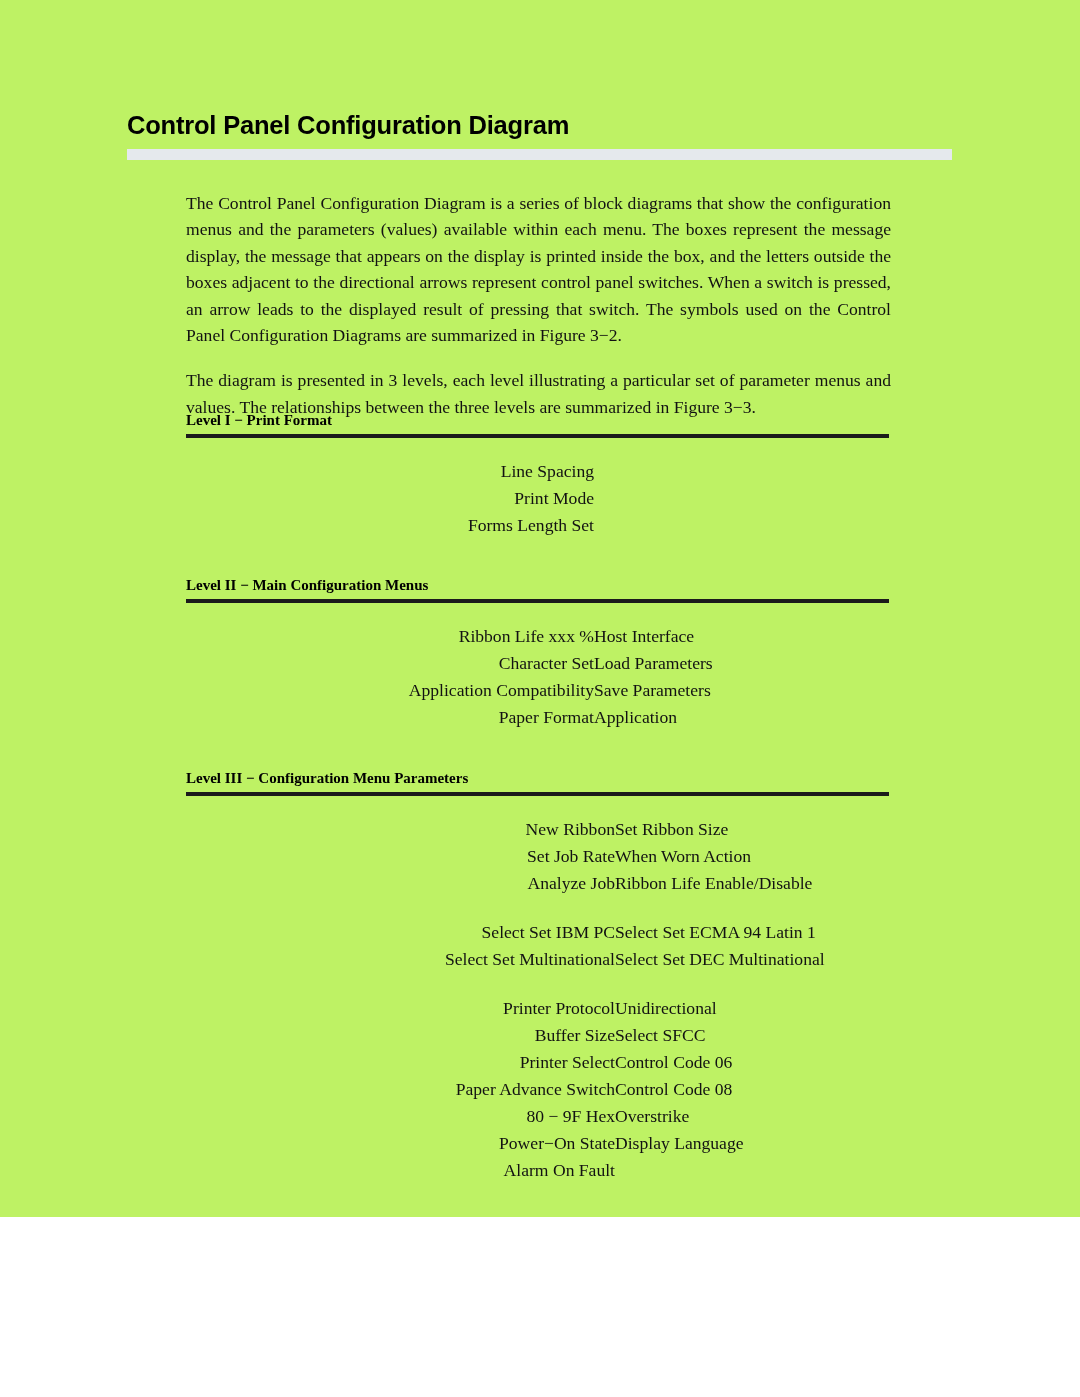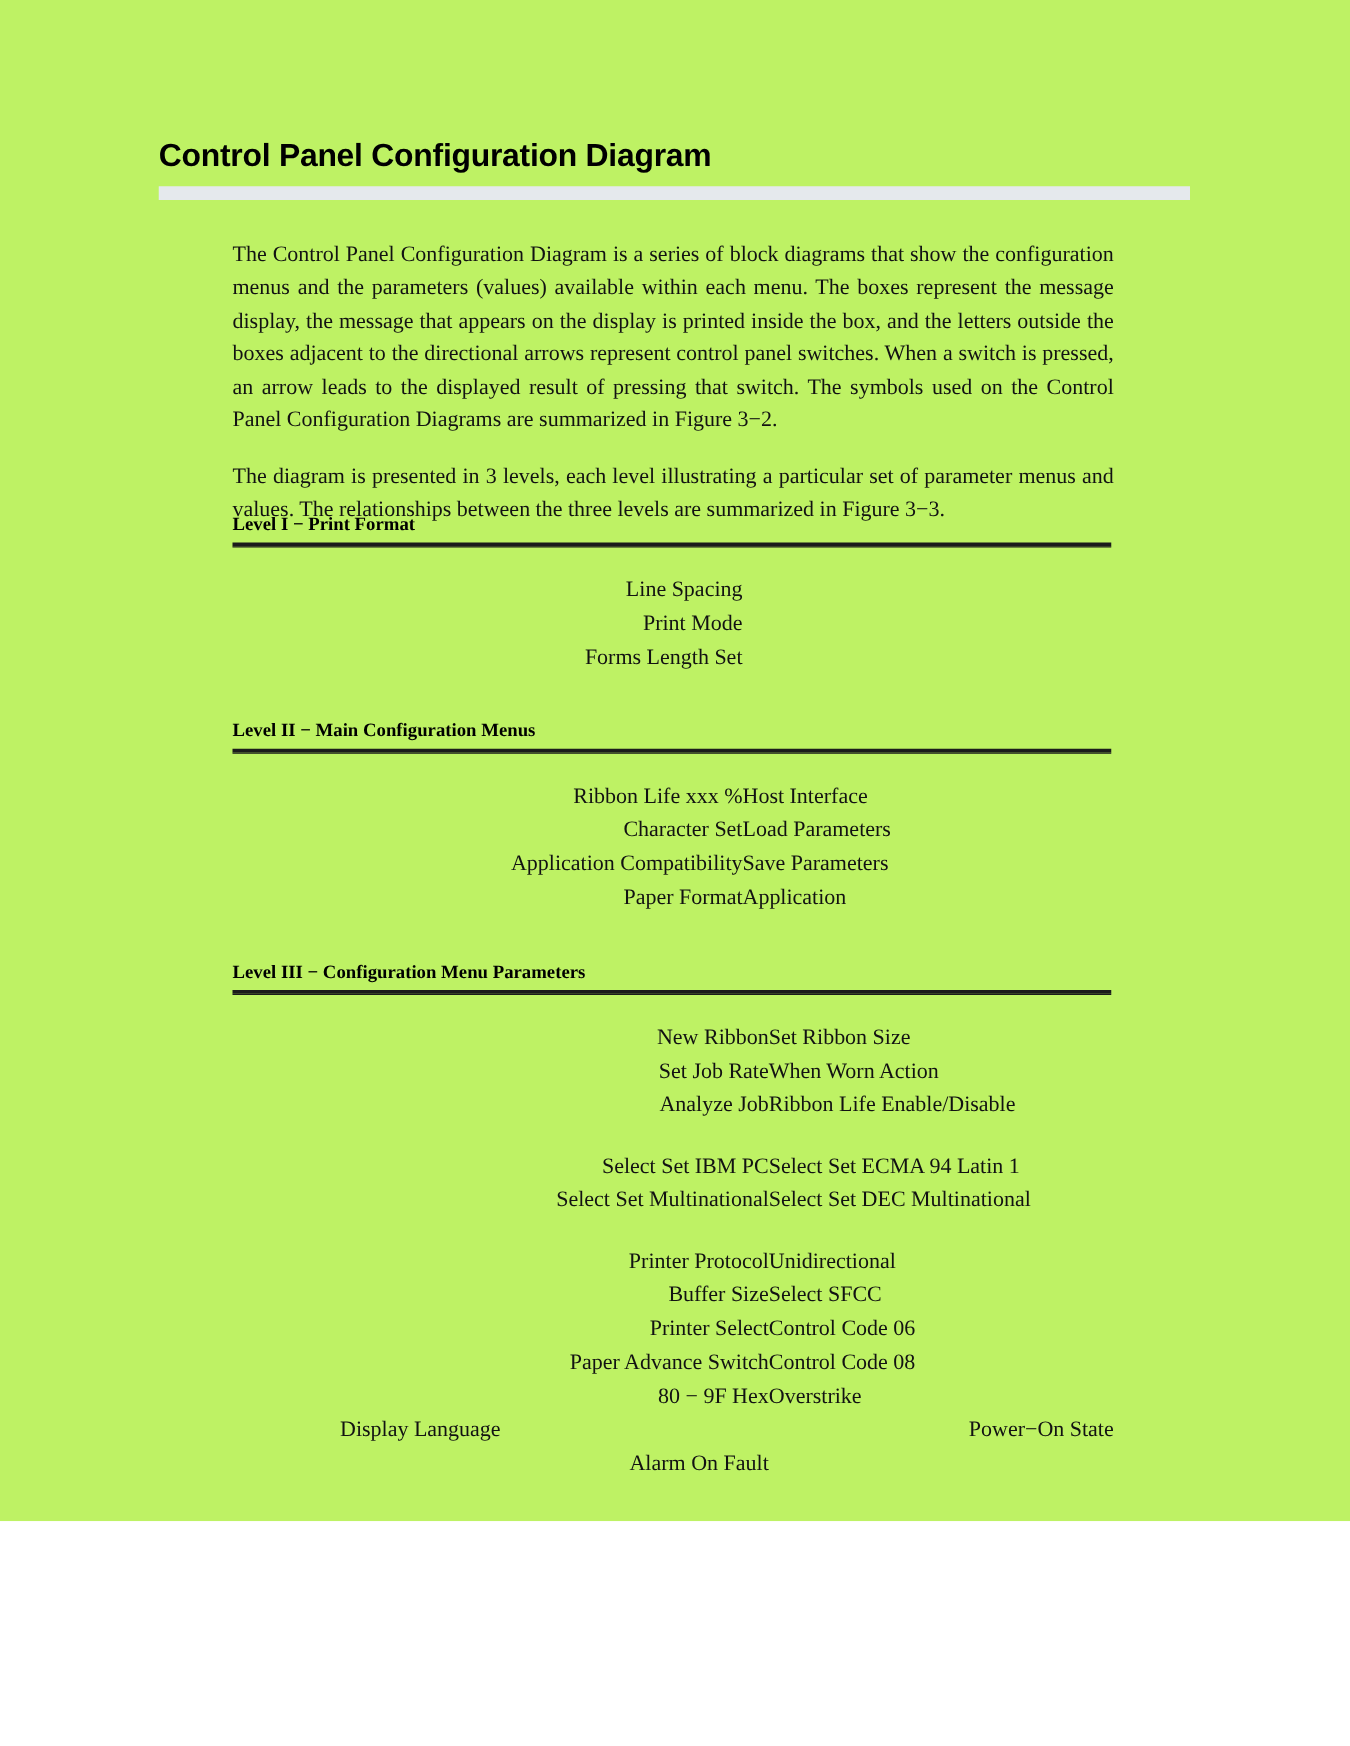--- a/index.html
+++ b/index.html
@@ -233,22 +233,22 @@
         </div>
         <div class="item-row">
           <div class="item-cell col-a">Paper Advance Switch</div>
           <div class="item-cell col-b">Control Code 08</div>
         </div>
         <div class="item-row">
           <div class="item-cell col-a">80 − 9F Hex</div>
           <div class="item-cell col-b">Overstrike</div>
         </div>
         <div class="item-row">
+          <div class="item-cell col-a">Power−On State</div>
           <div class="item-cell col-b">Display Language</div>
-          <div class="item-cell col-a">Power−On State</div>
         </div>
         <div class="item-row">
           <div class="item-cell col-a">Alarm On Fault</div>
           <div class="item-cell col-b"></div>
         </div>
       </div>
 
     </div>
   </div>
 

